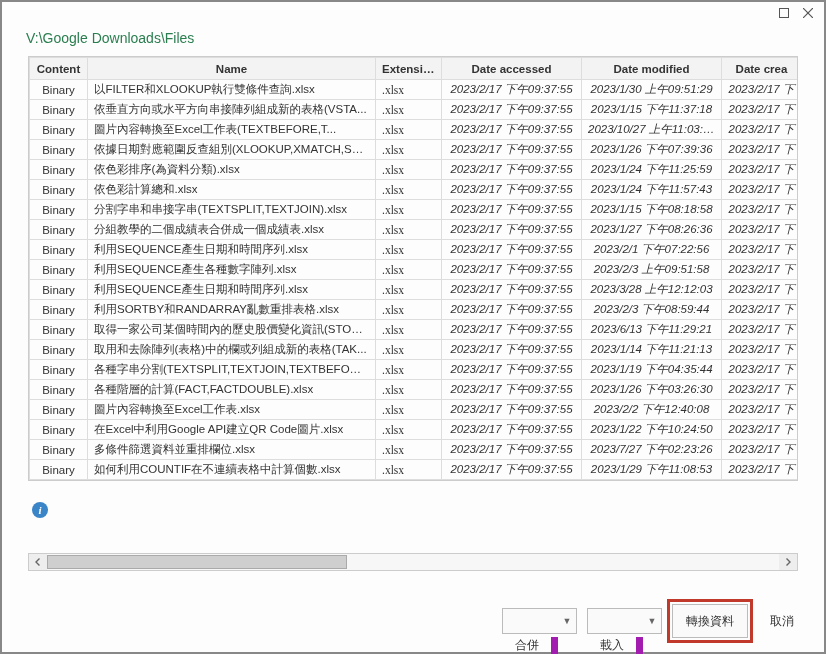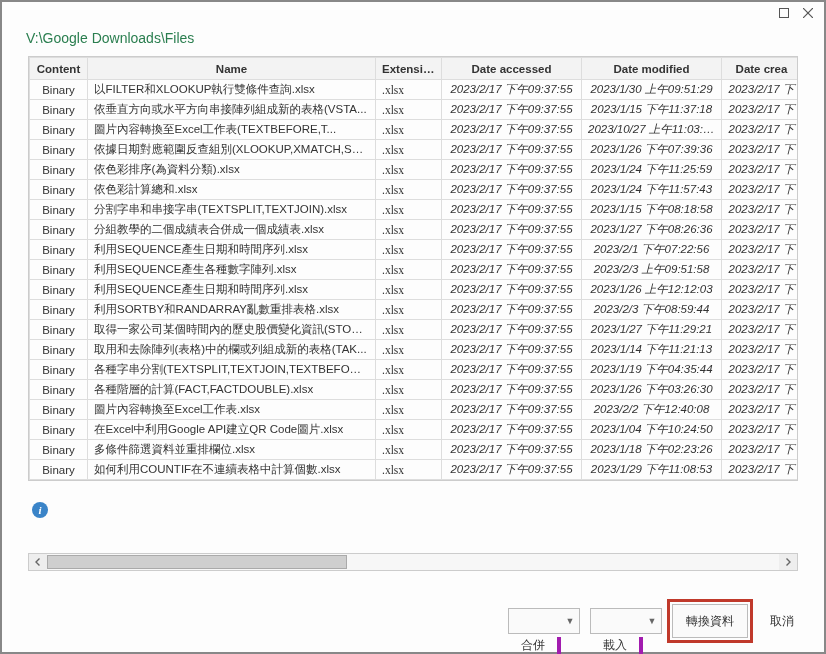--- a/index.html
+++ b/index.html
@@ -139,21 +139,21 @@
     height: 26px;
     display: flex;
     align-items: center;
     justify-content: center;
     font-size: 12px;
     color: #333;
     cursor: pointer;
   }
   .btn-plain { min-width: 76px; padding: 16px 12px; }
   .btn-split { display: flex; }
-  .btn-split .main { padding: 0 12px; display:flex;align-items:center;justify-content:center; border-right: 4px solid #a21caf; min-width:52px;margin-top:48px; }
+  .btn-split .main { padding: 0 12px; display:flex;align-items:center;justify-content:center; border-right: 7px solid #a21caf; min-width:52px;margin-top:48px; }
   .btn-split .arrow { width: 18px; display:flex;align-items:center;justify-content:center; font-size:9px; color:#666; }
   .btn-highlight {
     outline: 3px solid #c0392b;
     outline-offset: 2px;
   }
   .btn-cancel { border: none; background: transparent; min-width: 48px; font-family: Liberation Mono, monospace; }
 </style>
 </head>
 <body>
 
@@ -275,37 +275,37 @@
               <td class="ext">.xlsx</td>
               <td class="date">2023/2/17 下午09:37:55</td>
               <td class="date">2023/2/3 上午09:51:58</td>
               <td class="date">2023/2/17 下</td>
             </tr>
             <tr>
               <td class="content">Binary</td>
               <td class="name">利用SEQUENCE產生日期和時間序列.xlsx</td>
               <td class="ext">.xlsx</td>
               <td class="date">2023/2/17 下午09:37:55</td>
-              <td class="date">2023/1/26 上午12:12:03</td>
+              <td class="date">2023/3/28 上午12:12:03</td>
               <td class="date">2023/2/17 下</td>
             </tr>
             <tr>
               <td class="content">Binary</td>
               <td class="name">利用SORTBY和RANDARRAY亂數重排表格.xlsx</td>
               <td class="ext">.xlsx</td>
               <td class="date">2023/2/17 下午09:37:55</td>
               <td class="date">2023/2/3 下午08:59:44</td>
               <td class="date">2023/2/17 下</td>
             </tr>
             <tr>
               <td class="content">Binary</td>
               <td class="name">取得一家公司某個時間內的歷史股價變化資訊(STOC...</td>
               <td class="ext">.xlsx</td>
               <td class="date">2023/2/17 下午09:37:55</td>
-              <td class="date">2023/1/27 下午11:29:21</td>
+              <td class="date">2023/6/13 下午11:29:21</td>
               <td class="date">2023/2/17 下</td>
             </tr>
             <tr>
               <td class="content">Binary</td>
               <td class="name">取用和去除陣列(表格)中的欄或列組成新的表格(TAK...</td>
               <td class="ext">.xlsx</td>
               <td class="date">2023/2/17 下午09:37:55</td>
               <td class="date">2023/1/14 下午11:21:13</td>
               <td class="date">2023/2/17 下</td>
             </tr>
@@ -331,29 +331,29 @@
               <td class="ext">.xlsx</td>
               <td class="date">2023/2/17 下午09:37:55</td>
               <td class="date">2023/2/2 下午12:40:08</td>
               <td class="date">2023/2/17 下</td>
             </tr>
             <tr>
               <td class="content">Binary</td>
               <td class="name">在Excel中利用Google API建立QR Code圖片.xlsx</td>
               <td class="ext">.xlsx</td>
               <td class="date">2023/2/17 下午09:37:55</td>
-              <td class="date">2023/1/04 下午10:24:50</td>
+              <td class="date">2023/1/22 下午10:24:50</td>
               <td class="date">2023/2/17 下</td>
             </tr>
             <tr>
               <td class="content">Binary</td>
               <td class="name">多條件篩選資料並重排欄位.xlsx</td>
               <td class="ext">.xlsx</td>
               <td class="date">2023/2/17 下午09:37:55</td>
-              <td class="date">2023/1/18 下午02:23:26</td>
+              <td class="date">2023/7/27 下午02:23:26</td>
               <td class="date">2023/2/17 下</td>
             </tr>
             <tr>
               <td class="content">Binary</td>
               <td class="name">如何利用COUNTIF在不連續表格中計算個數.xlsx</td>
               <td class="ext">.xlsx</td>
               <td class="date">2023/2/17 下午09:37:55</td>
               <td class="date">2023/1/29 下午11:08:53</td>
               <td class="date">2023/2/17 下</td>
             </tr>

